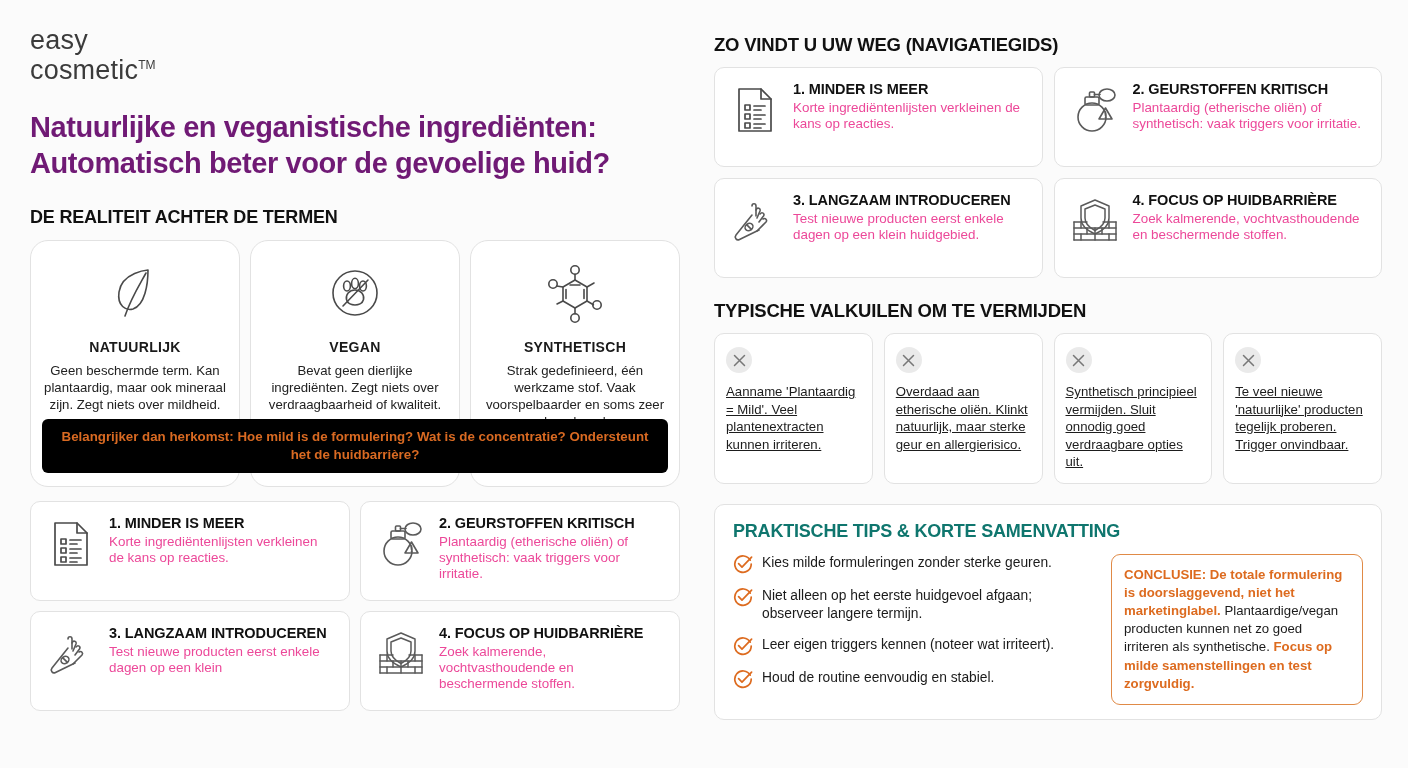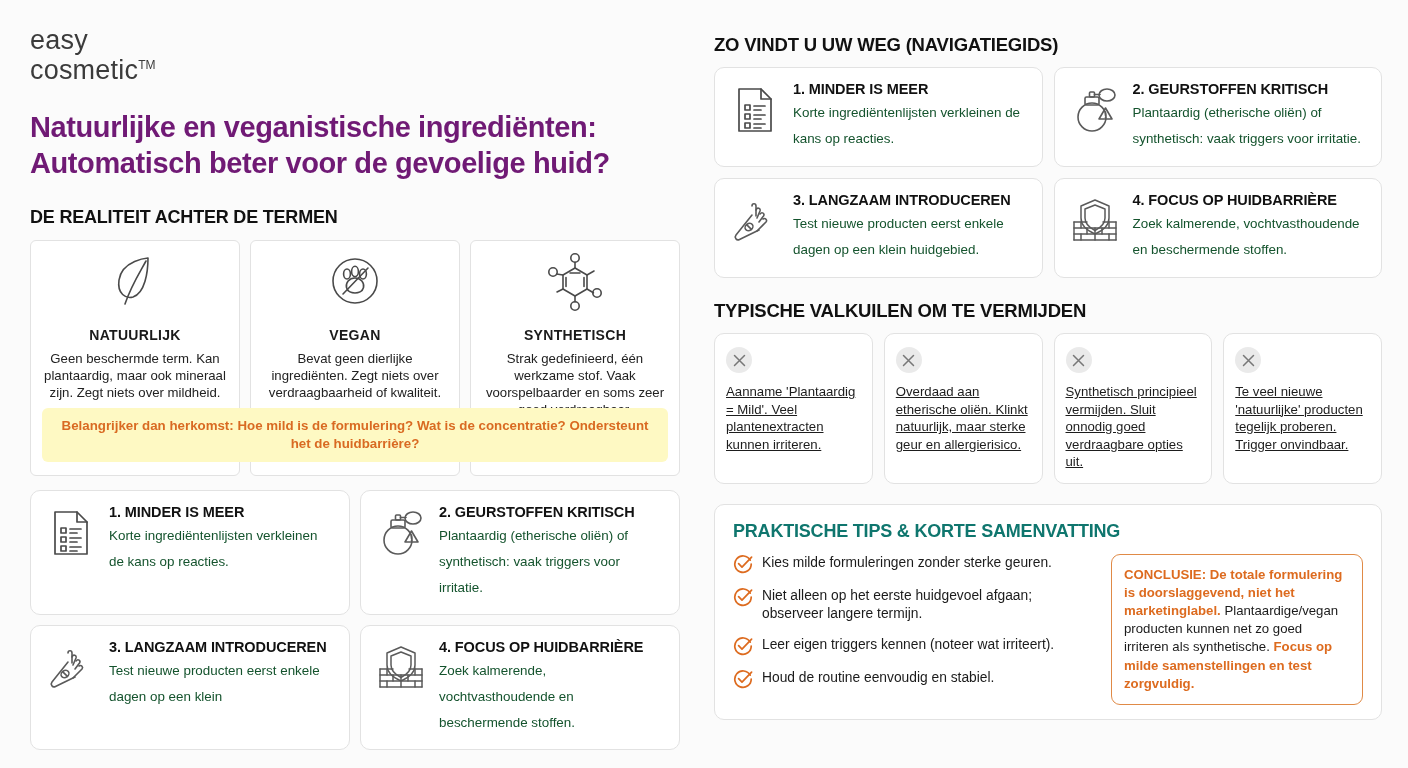--- a/index.html
+++ b/index.html
@@ -19,44 +19,44 @@
   .brand { font-size: 27px; line-height: 25px; color: #3b3b3b; font-weight: 400; letter-spacing: .2px; margin-bottom: 26px; }
   .brand span.tm { font-size: 12px; vertical-align: super; letter-spacing: 0; }
 
   .headline { font-size: 29px; line-height: 36px; font-weight: 700; letter-spacing: -.4px; color: #701a75; margin-bottom: 26px; }
 
   .sec-title { font-size: 18px; font-weight: 700; letter-spacing: -.2px; color: #111; margin-bottom: 12px; }
 
   
   .terms { position: relative; display: flex; gap: 10px; }
   .term-card {
-    flex: 1; background: #fff; border: 1px solid #e2e2e2; border-radius: 6px;
-    padding: 8px 12px 56px; text-align: center; min-height: 236px;
+    flex: 1; background: #fff; border: 1px solid #e2e2e2; border-radius: 18px;
+    padding: 20px 12px 56px; text-align: center; min-height: 236px;
   }
   .term-icon { height: 64px; display: flex; align-items: center; justify-content: center; margin-bottom: 14px; }
   .term-name { font-size: 14px; font-weight: 700; letter-spacing: .3px; margin-bottom: 7px; }
   .term-desc { font-size: 13.2px; line-height: 17px; color: #222; }
 
   .highlight-band {
     position: absolute; left: 12px; right: 12px; bottom: 14px;
-    background: #fef9c3; border-radius: 6px; padding: 9px 14px;
+    background: #000000; border-radius: 6px; padding: 9px 14px;
     text-align: center; font-size: 13.3px; line-height: 18px;
     font-weight: 700; color: #d96a22; margin-top: 26px;
   }
 
   
   .nav-grid { display: grid; grid-template-columns: 1fr 1fr; gap: 10px; margin-top: 14px; }
   .nav-card {
     background: #fff; border: 1px solid #e2e2e2; border-radius: 10px;
     padding: 13px 14px; display: flex; gap: 12px; align-items: flex-start; min-height: 100px;
   }
   .nav-ic { flex: 0 0 52px; height: 52px; display: flex; align-items: center; justify-content: center; margin-top: 3px; }
   .nav-body { flex: 1; }
   .nav-title { font-size: 14.5px; font-weight: 700; letter-spacing: -.1px; margin-bottom: 3px; color: #111; }
-  .nav-desc { font-size: 13.4px; line-height: 26px; color: #14532d; }
+  .nav-desc { font-size: 13.4px; line-height: 16px; color: #ec4899; }
 
   
   .r-sec-title { font-size: 18.5px; font-weight: 700; letter-spacing: -.2px; margin-bottom: 11px; color: #111; }
   .r-nav-grid { display: grid; grid-template-columns: 1fr 1fr; gap: 11px; margin-bottom: 22px; }
 
   .pitfalls { display: grid; grid-template-columns: repeat(4, 1fr); gap: 11px; margin-bottom: 20px; }
   .pit-card { background: #fff; border: 1px solid #e2e2e2; border-radius: 10px; padding: 13px 11px 12px; min-height: 142px; }
   .x-badge {
     width: 26px; height: 26px; border-radius: 50%; background: #eaeaea;
     display: flex; align-items: center; justify-content: center; margin-bottom: 10px;

